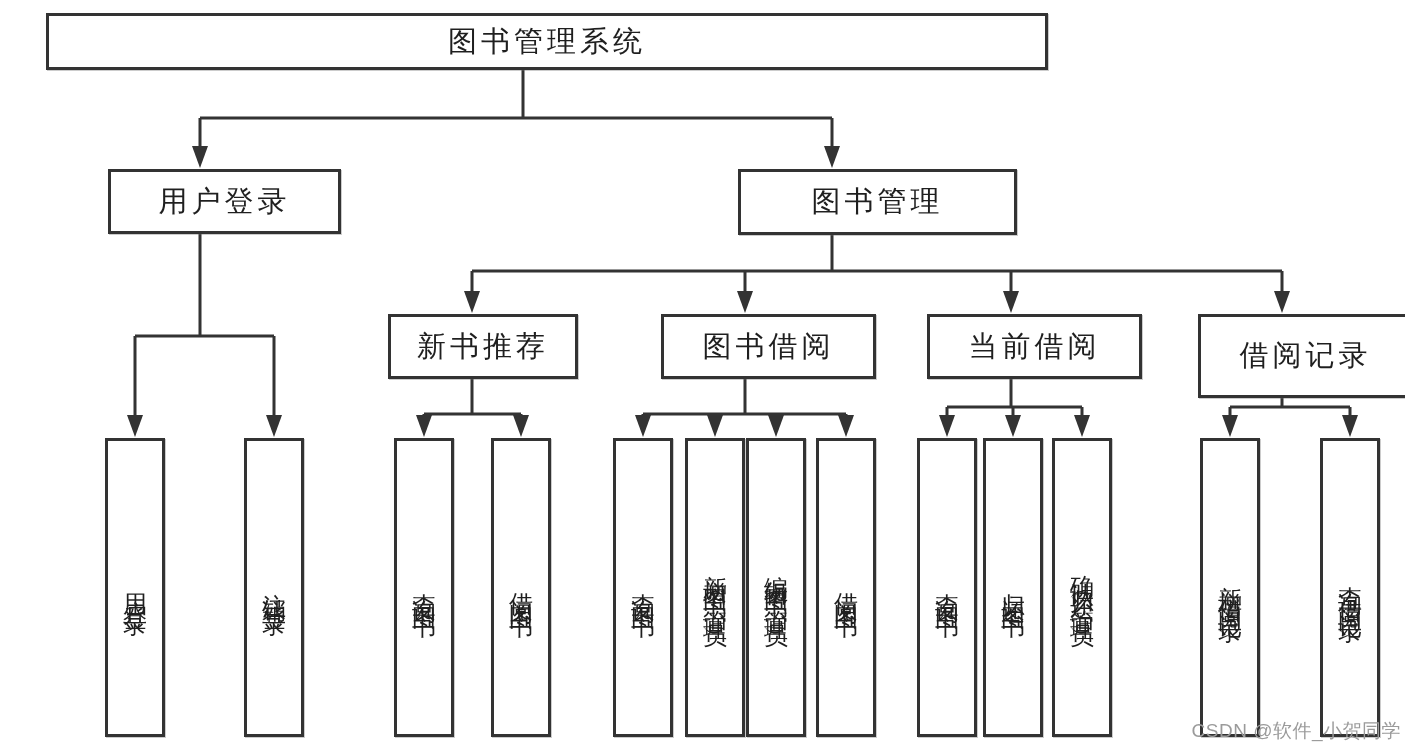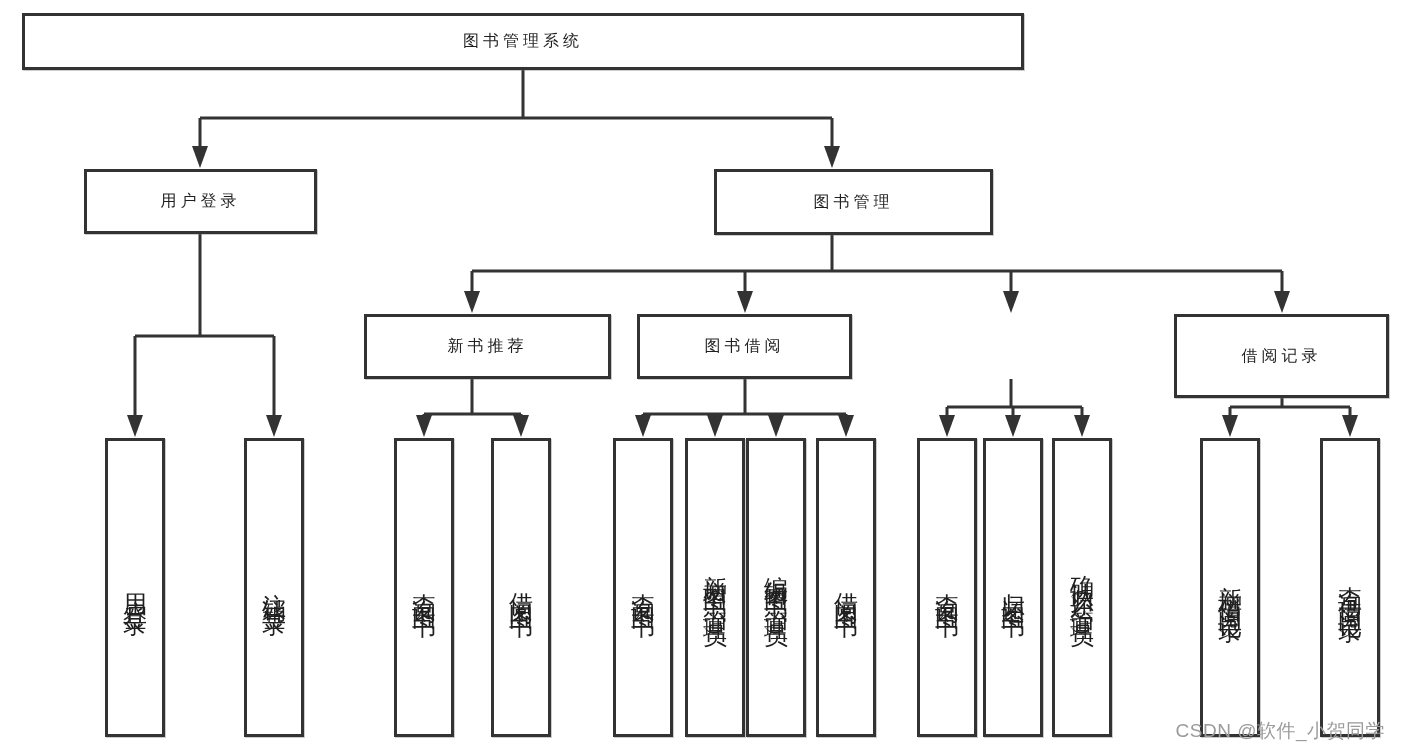--- a/index.html
+++ b/index.html
@@ -24,34 +24,35 @@
     position: absolute;
     background: #ffffff;
     border: 3px solid #333333;
     display: flex;
     align-items: center;
     justify-content: center;
     color: #1f1f1f;
     box-shadow: 1px 1px 0 rgba(110,110,110,0.35);
   }
   .h-node {
-    font-size: 16px;
+    font-size: 29px;
     letter-spacing: 4px;
     white-space: nowrap;
+    margin-left: 24px;
   }
   .v-node {
     writing-mode: vertical-rl;
     text-orientation: mixed;
     font-size: 24px;
     letter-spacing: 7px;
     line-height: 1;
   }
   .watermark {
     position: absolute;
-    right: 20px;
+    right: 4px;
     bottom: 3px;
     font-size: 19px;
     color: #9b9b9b;
     letter-spacing: 0.5px;
     white-space: nowrap;
     margin-left: 13px;
   }
 </style>
 </head>
 <body>
@@ -87,22 +88,23 @@
       <polygon points="1222,415 1238,415 1230,437"></polygon>
       <polygon points="1342,415 1358,415 1350,437"></polygon>
     </g>
   </svg>
 
   <div class="node h-node" style="left:22px; top:13px; width:1002px; height:57px;">图书管理系统</div>
 
   <div class="node h-node" style="left:84px; top:169px; width:233px; height:65px;">用户登录</div>
   <div class="node h-node" style="left:714px; top:169px; width:279px; height:66px;">图书管理</div>
 
-  <div class="node h-node" style="left:364px; top:314px; width:247px; height:65px;">新书推荐</div>
+  <div class="node h-node" style="left:364px; top:314px; width:190px; height:65px;">新书推荐</div>
   <div class="node h-node" style="left:637px; top:314px; width:215px; height:65px;">图书借阅</div>
+  <div class="node h-node" style="left:903px; top:314px; width:215px; height:65px;">当前借阅</div>
   <div class="node h-node" style="left:1174px; top:314px; width:215px; height:84px;">借阅记录</div>
 
   <div class="node v-node" style="left:105px; top:438px; width:60px; height:299px;">用户登录</div>
   <div class="node v-node" style="left:244px; top:438px; width:60px; height:299px;">注销登录</div>
 
   <div class="node v-node" style="left:394px; top:438px; width:60px; height:299px;">查询图书</div>
   <div class="node v-node" style="left:491px; top:438px; width:60px; height:299px;">借阅图书</div>
 
   <div class="node v-node" style="left:613px; top:438px; width:60px; height:299px;">查询图书</div>
   <div class="node v-node" style="left:685px; top:438px; width:60px; height:299px;">新增图书（管理员）</div>

